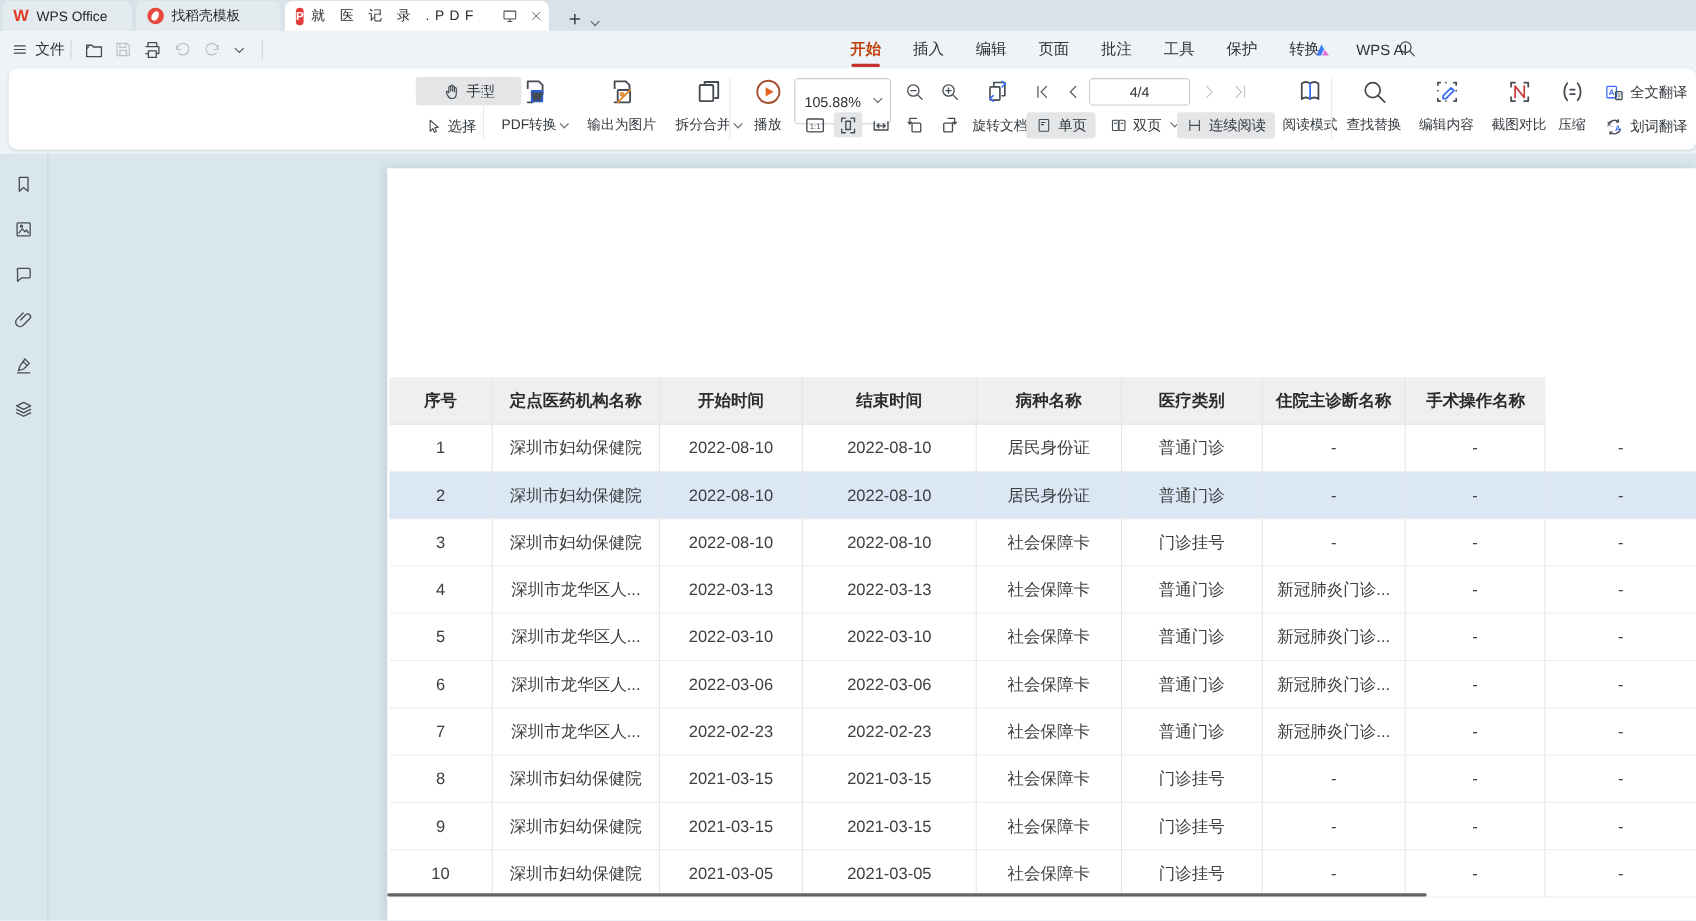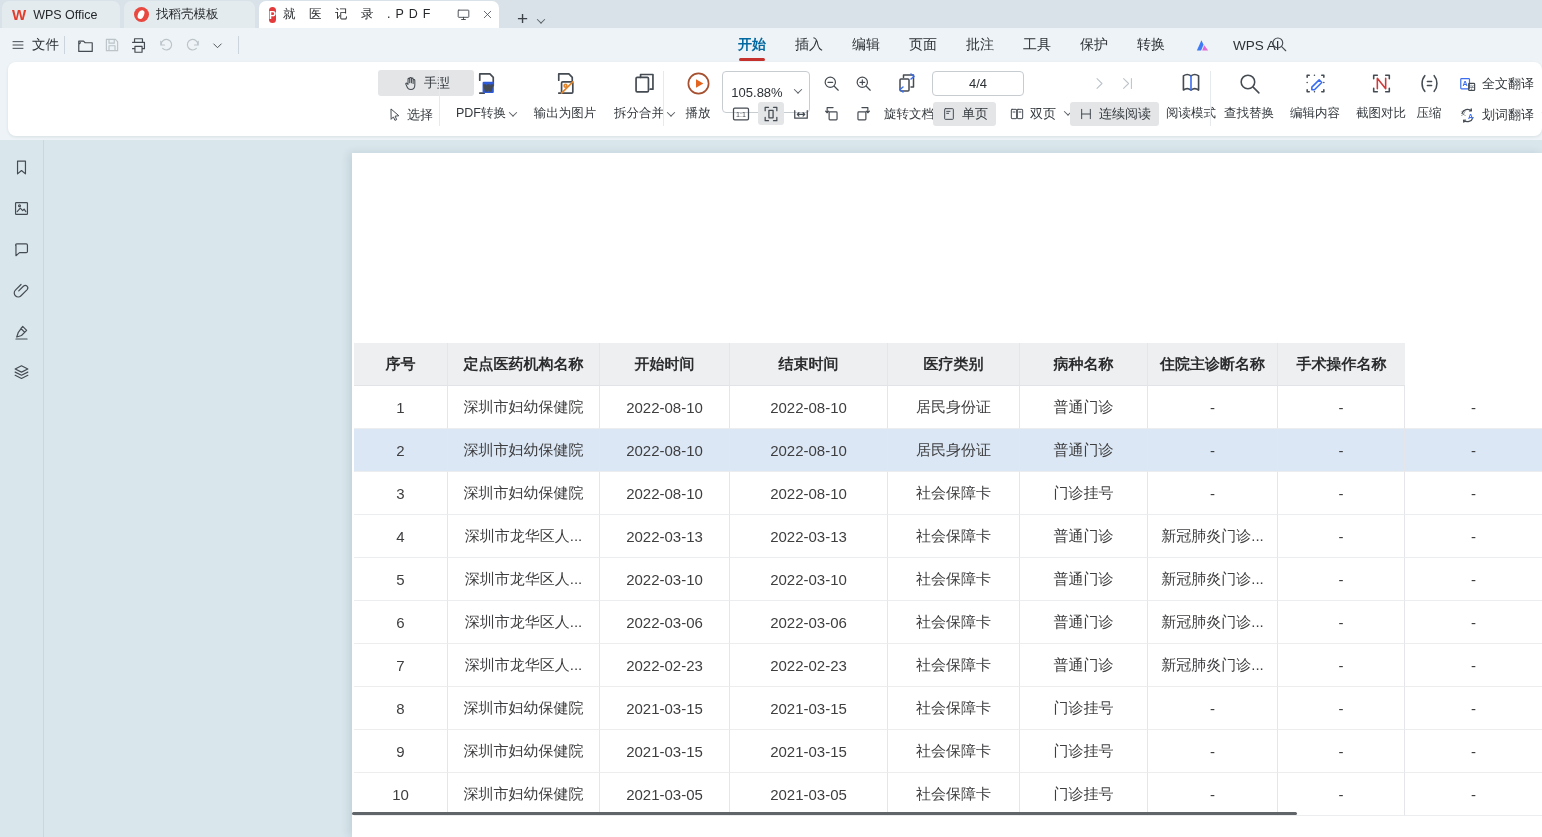--- a/index.html
+++ b/index.html
@@ -23,21 +23,21 @@
   .tab-tools { display:flex; align-items:center; gap:10px; margin-left:14px; }
   .tabplus { font-size:19px; color:#3c4248; font-weight:300; line-height:1; margin-left:14px; }
 
   
   .menurow { position:absolute; top:28px; left:0; right:0; height:34px; }
   .qitem { position:absolute; top:5px; height:24px; display:flex; align-items:center; justify-content:center; }
   .vdiv { position:absolute; top:8px; width:1px; height:18px; background:#ccd5db; }
   .filelabel { font-size:13.5px; color:#2c3136; }
   .menu { position:absolute; left:738px; top:0; height:34px; display:flex; align-items:center; gap:29px; font-size:14px; color:#2c3136; }
   .menu .mi { position:relative; cursor:default; white-space:nowrap; }
-  .menu .mi.active { color:#0369a1; font-weight:bold; }
+  .menu .mi.active { color:#c2410c; font-weight:bold;margin-left:35px; }
   .menu .mi.active::after { content:""; position:absolute; left:1px; right:1px; bottom:-7px; height:3px; border-radius:2px; background:#c5322e; }
   .wpsai { position:absolute; left:1194px; top:0; height:34px; display:flex; align-items:center; gap:22px; font-size:13.5px; color:#2c3136; }
   .menusearch { position:absolute; left:1270px; top:7px; }
 
   
   .ribbon { position:absolute; top:62px; left:8px; width:1534px; height:74px; background:#fff; border-radius:8px; box-shadow:0 1px 3px rgba(40,70,90,.10); }
   .rb { position:absolute; display:flex; align-items:center; gap:5px; font-size:13px; color:#33383d; white-space:nowrap; }
   .pill { background:#e3e5e7; border-radius:3px; }
   .biglbl { position:absolute; text-align:center; font-size:12.5px; color:#33383d; white-space:nowrap; }
   .rdiv { position:absolute; top:9px; width:1px; height:55px; background:#e6eaec; }
@@ -419,21 +419,21 @@
   <div class="sq" style="left:928px;top:10px;width:22px">
       <svg width="17" height="17" viewBox="0 0 24 24" class="ico">
         <use href="#i-navfirst"></use>
       </svg>
     </div>
   <div class="sq" style="left:956px;top:10px;width:22px">
       <svg width="17" height="17" viewBox="0 0 24 24" class="ico">
         <use href="#i-navprev"></use>
       </svg>
     </div>
-  <div class="box" style="left:924px;top:9px;width:92px;height:25px">
+  <div class="box" style="left:982px;top:9px;width:92px;height:25px">
       <span>4/4</span>
     </div>
   <div class="sq" style="left:1080px;top:10px;width:22px">
       <svg width="17" height="17" viewBox="0 0 24 24" class="ico dis">
         <use href="#i-navnext"></use>
       </svg>
     </div>
   <div class="sq" style="left:1108px;top:10px;width:22px">
       <svg width="17" height="17" viewBox="0 0 24 24" class="ico dis">
         <use href="#i-navlast"></use>
@@ -535,22 +535,22 @@
   </div>
 
   <div class="page">
     <div class="doctable">
       <div class="trow thead">
 
       <div class="tcell">序号</div>
           <div class="tcell">定点医药机构名称</div>
           <div class="tcell">开始时间</div>
           <div class="tcell">结束时间</div>
+          <div class="tcell">病种名称</div>
           <div class="tcell">医疗类别</div>
-          <div class="tcell">病种名称</div>
           <div class="tcell">住院主诊断名称</div>
           <div class="tcell">手术操作名称</div>
         </div>
       <div>
 
           <div class="trow">
             <div class="tcell">1</div>
             <div class="tcell">深圳市妇幼保健院</div>
             <div class="tcell">2022-08-10</div>
             <div class="tcell">2022-08-10</div>

